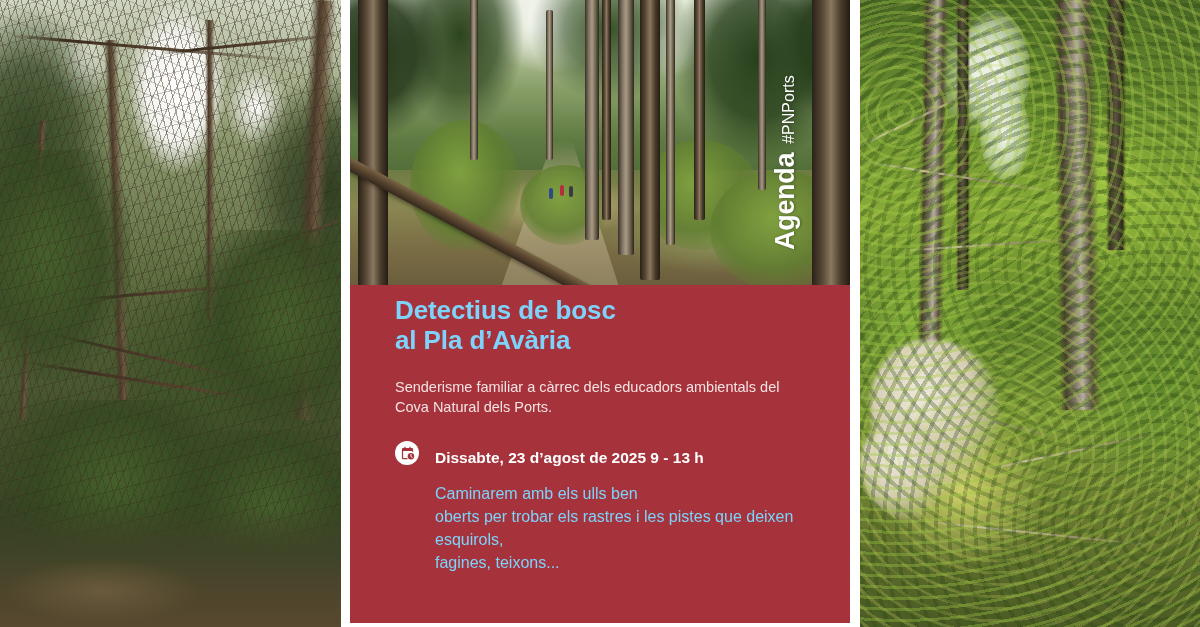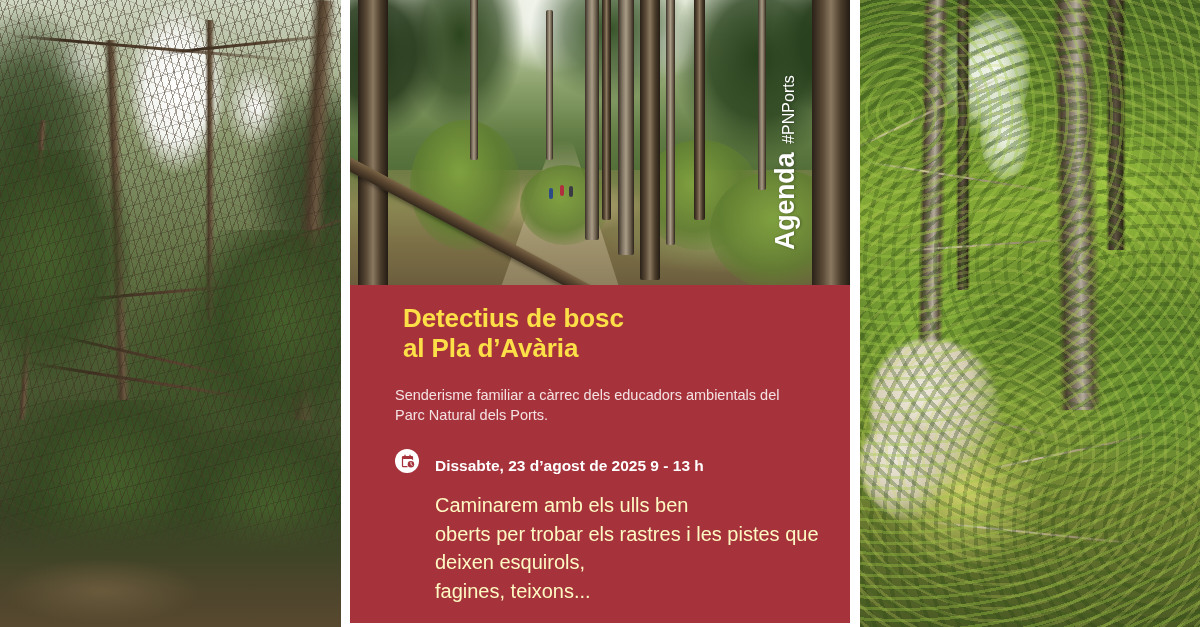--- a/index.html
+++ b/index.html
@@ -217,22 +217,22 @@
   }
 
   .info-inner {
     position: absolute;
     left: 45px;
     top: 10px;
     right: 22px;
   }
 
   #event-title {
-    margin: 8px;
-    color: #fde047;
+    margin: 0;
+    color: #7dd3fc;
     font-size: 26px;
     font-weight: bold;
     line-height: 1.17;
     letter-spacing: -0.1px;
     white-space: pre-line;
   }
 
   #event-subtitle {
     margin: 21px 0 0 0;
     color: #f4e2e3;
@@ -268,22 +268,22 @@
     color: #ffffff;
     font-size: 15px;
     line-height: 1.2;
     margin-top: 10px;
   }
   .meta-text.strong { font-weight: bold; font-size: 15.5px; }
   .meta-text.normal { color: #f6e7e8; font-size: 14.5px; }
 
   #event-note {
     margin: 16px 0 0 40px;
-    color: #fef9c3;
-    font-size: 20px;
+    color: #7dd3fc;
+    font-size: 16px;
     line-height: 1.42;
     white-space: pre-line;
   }
 
   
   #agenda-label {
     position: absolute;
     left: 770px;
     top: 130px;
     width: 170px;
@@ -400,21 +400,21 @@
     <span id="agenda-hashtag">#PNPorts</span>
   </div>
 
   <div id="info-panel">
     <div class="info-inner">
 
       <h1 id="event-title">Detectius de bosc
 al Pla d’Avària</h1>
 
       <p id="event-subtitle">Senderisme familiar a càrrec dels educadors ambientals del
-Parc Natural dels Ports.</p>
+Cova Natural dels Ports.</p>
 
       <ul class="meta-list">
 
         <li class="meta-row">
           <span class="meta-icon">
             <svg width="15" height="15" viewBox="0 0 24 24" aria-hidden="true">
               <path fill="#a6333b" d="M7 1h2v2h6V1h2v2h2a2 2 0 0 1 2 2v4h-2V8H5v11h7v2H5a2 2 0 0 1-2-2V5a2 2 0 0 1 2-2h2V1z"></path>
               <circle cx="17.5" cy="16.5" r="5.2" fill="#a6333b"></circle>
               <path d="M17.5 13.4v3.3l2.2 1.3" stroke="#ffffff" stroke-width="1.4" fill="none" stroke-linecap="round"></path>
             </svg>

